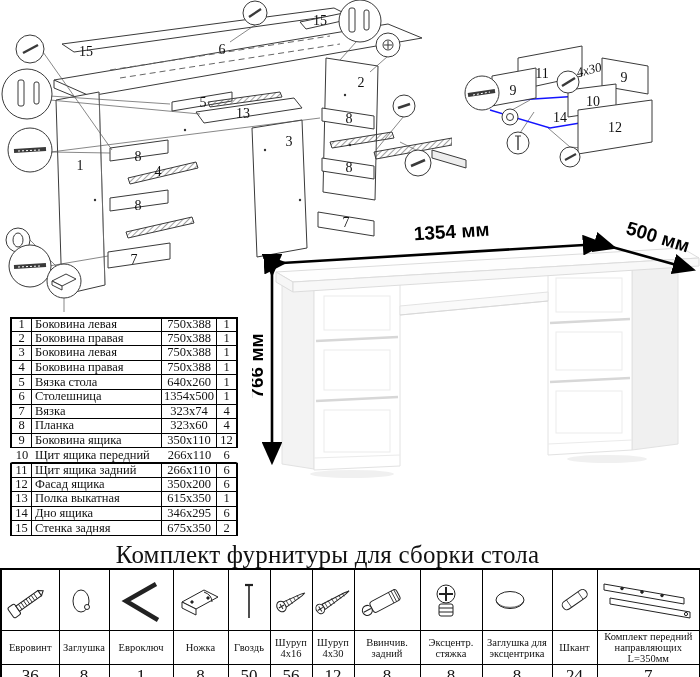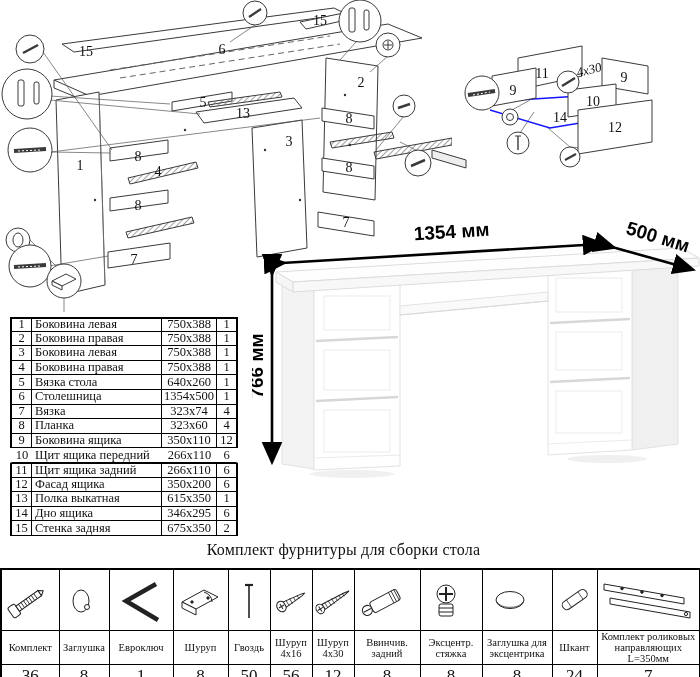--- a/index.html
+++ b/index.html
@@ -18,22 +18,22 @@
   .p-row:first-child{border-top:2px solid #000;}
   .p-row.no-vert{border-left-color:transparent;border-right-color:transparent;}
   .p-row.no-vert .pc{border-right:none;}
   .pc{box-sizing:border-box;height:100%;display:flex;align-items:center;}
   .pc-num{width:20px;justify-content:center;border-right:1px solid #000;}
   .pc-name{flex:1;padding-left:3px;border-right:1px solid #000;white-space:nowrap;overflow:hidden;}
   .pc-size{width:55px;justify-content:center;border-right:1px solid #000;}
   .pc-qty{width:19px;justify-content:center;}
 
   
-  .hw-title{position:absolute;top:541px;left:16px;width:655px;text-align:center;
-            font-size:16px;letter-spacing:.2px;}
+  .hw-title{position:absolute;top:541px;left:0;width:655px;text-align:center;
+            font-size:25px;letter-spacing:.2px;}
 
   
   .hw-table{position:absolute;left:0px;top:568px;width:699px;border-collapse:collapse;table-layout:fixed;}
   .hw-table td{border:1px solid #000;text-align:center;vertical-align:middle;padding:0;background:#fff;}
   .hw-icons td{height:60px;}
   .hw-names td{height:25px;font-size:10.5px;line-height:11px;padding:0 1px;}
   .hw-counts td{height:21px;font-size:17px;}
   .hw-table{border:2px solid #000;}
 </style>
 </head>
@@ -499,32 +499,32 @@
                 <polygon points="12,24 92,38 92,44 12,30"></polygon>
                 <circle cx="24" cy="14.5" r="1.3" fill="#222"></circle>
                 <circle cx="44" cy="18" r="1.3" fill="#222"></circle>
                 <circle cx="64" cy="21.5" r="1.3" fill="#222"></circle>
                 <circle cx="88" cy="40" r="1.6"></circle>
               </g>
             </svg>
           </td>
     </tr>
     <tr class="hw-names">
-      <td>Комплект</td>
+      <td>Евровинт</td>
       <td>Заглушка</td>
       <td>Евроключ</td>
-      <td>Шуруп</td>
+      <td>Ножка</td>
       <td>Гвоздь</td>
       <td>Шуруп 4x16</td>
       <td>Шуруп 4x30</td>
       <td>Ввинчив. задний</td>
       <td>Эксцентр. стяжка</td>
       <td>Заглушка для эксцентрика</td>
       <td>Шкант</td>
-      <td>Комплект роликовых направляющих L=350мм</td>
+      <td>Комплект передний направляющих L=350мм</td>
     </tr>
     <tr class="hw-counts">
       <td>36</td>
       <td>8</td>
       <td>1</td>
       <td>8</td>
       <td>50</td>
       <td>56</td>
       <td>12</td>
       <td>8</td>

